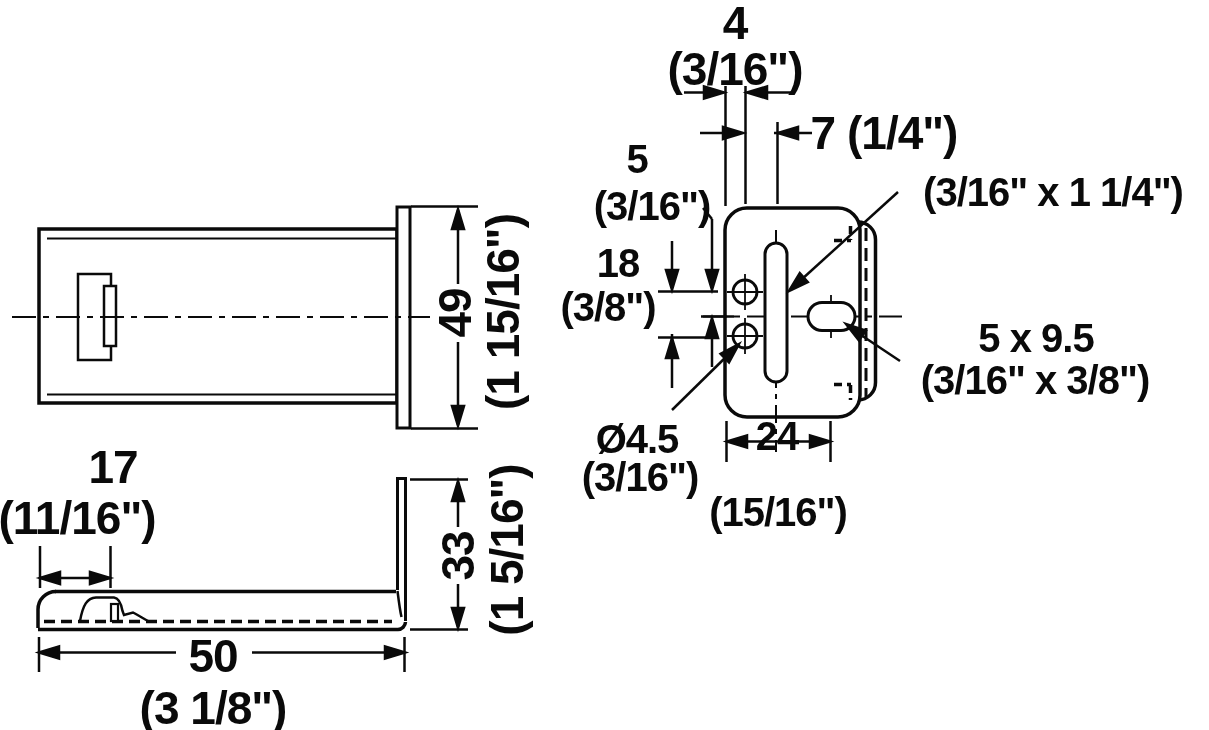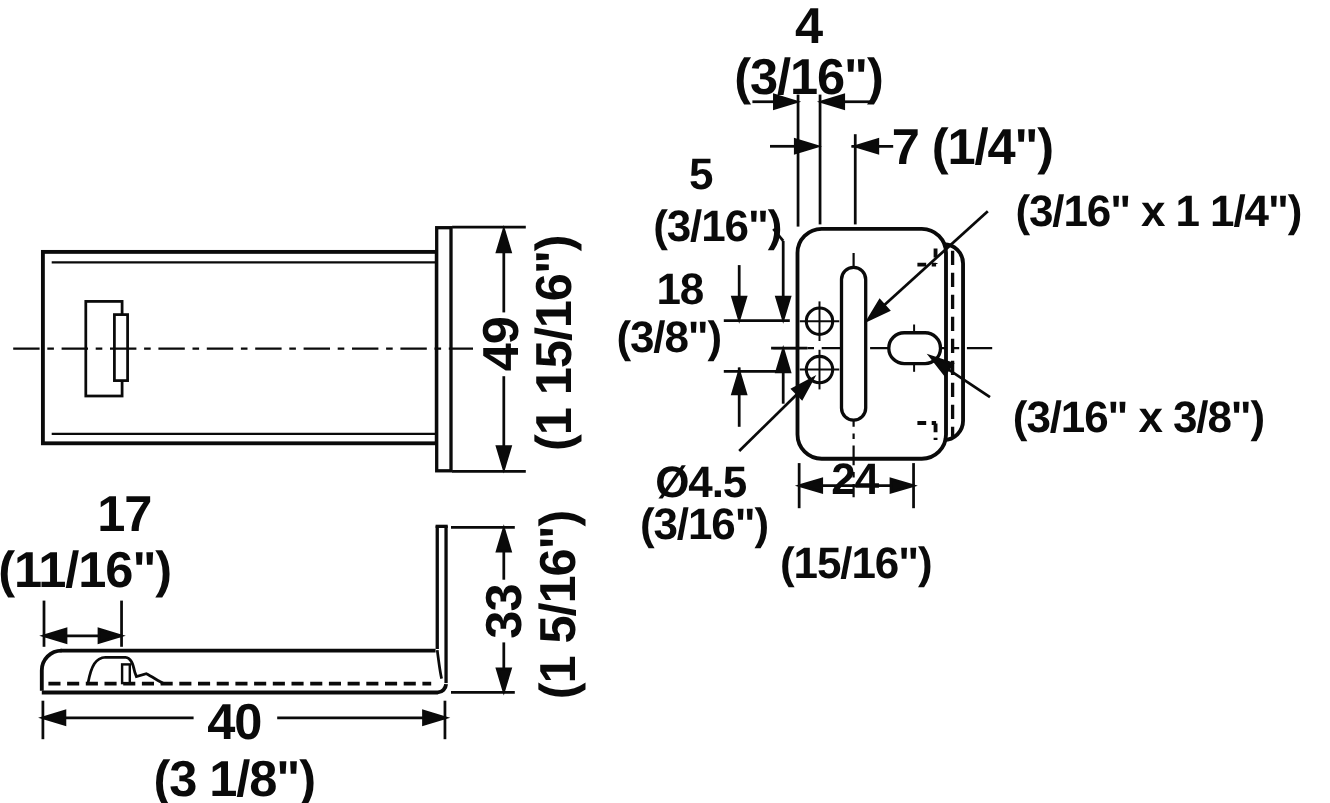--- a/index.html
+++ b/index.html
@@ -158,33 +158,34 @@
   <div class="label lg" style="left:884px;top:133px;">7 (1/4")</div>
 
   <div class="label md" style="left:637px;top:159px;">5</div>
   <div class="label md" style="left:652px;top:206px;">(3/16")</div>
 
   <div class="label md" style="left:618px;top:263px;">18</div>
   <div class="label md" style="left:608px;top:307px;">(3/8")</div>
 
   <div class="label md" style="left:1053px;top:192px;">(3/16" x 1 1/4")</div>
 
+  <div class="label md" style="left:1036px;top:338px;">5 x 9.5</div>
   <div class="label md" style="left:1035px;top:380px;">(3/16" x 3/8")</div>
 
   <div class="label md" style="left:637px;top:439px;">Ø4.5</div>
   <div class="label md" style="left:640px;top:477px;">(3/16")</div>
 
   <div class="label md" style="left:777px;top:436px;">24</div>
   <div class="label md" style="left:778px;top:512px;">(15/16")</div>
 
   <div class="label lg rot" style="left:455px;top:313px;">49</div>
   <div class="label lg rot" style="left:503px;top:312px;">(1 15/16")</div>
 
   <div class="label lg" style="left:77px;top:467px;margin-left:36px;">17</div>
   <div class="label lg" style="left:77px;top:518px;">(11/16")</div>
 
-  <div class="label lg" style="left:213px;top:656px;">40</div>
+  <div class="label lg" style="left:213px;top:656px;">50</div>
   <div class="label lg" style="left:213px;top:708px;">(3 1/8")</div>
 
   <div class="label lg rot" style="left:458px;top:556px;">33</div>
   <div class="label lg rot" style="left:507px;top:550px;">(1 5/16")</div>
 
 </div>
 
 </body></html>

